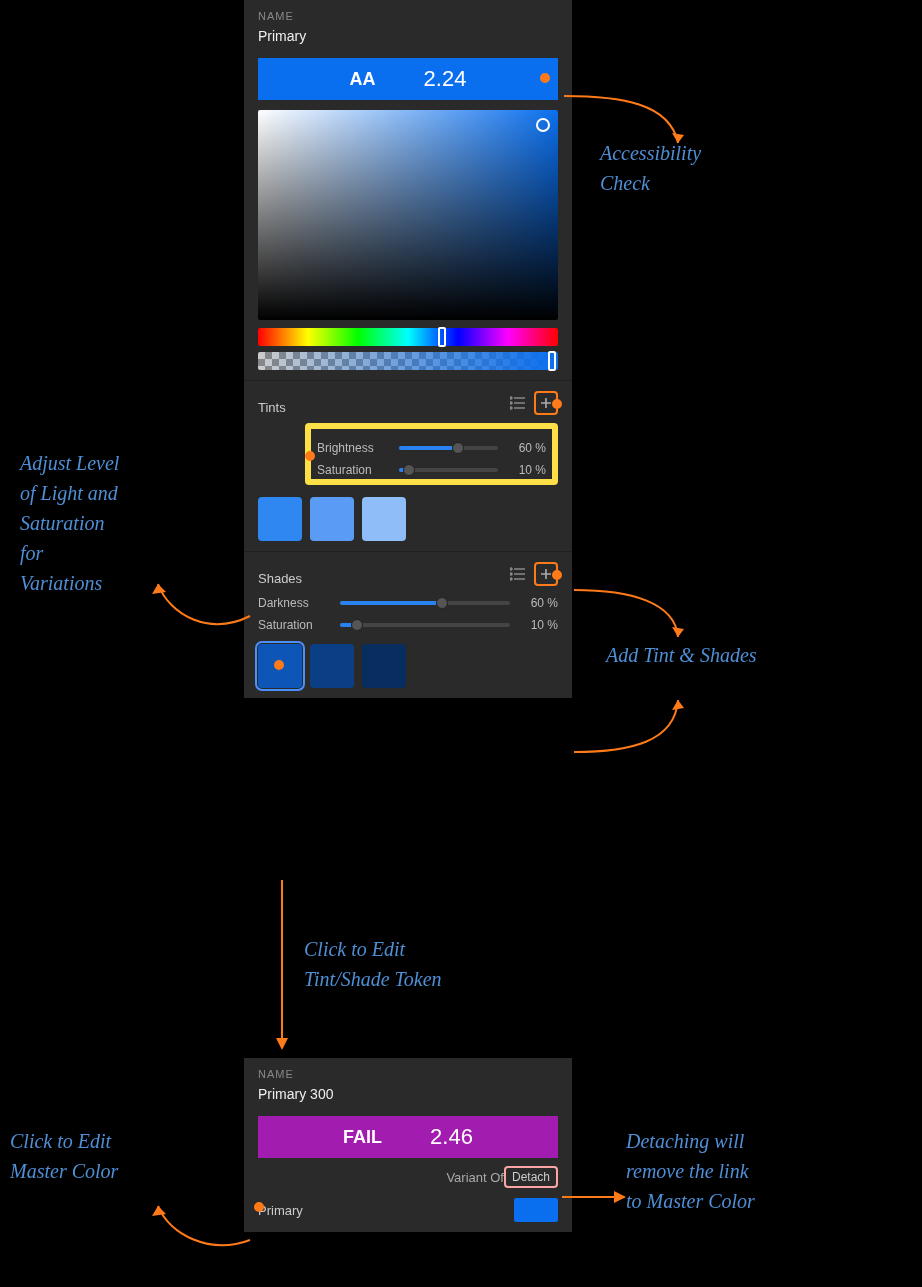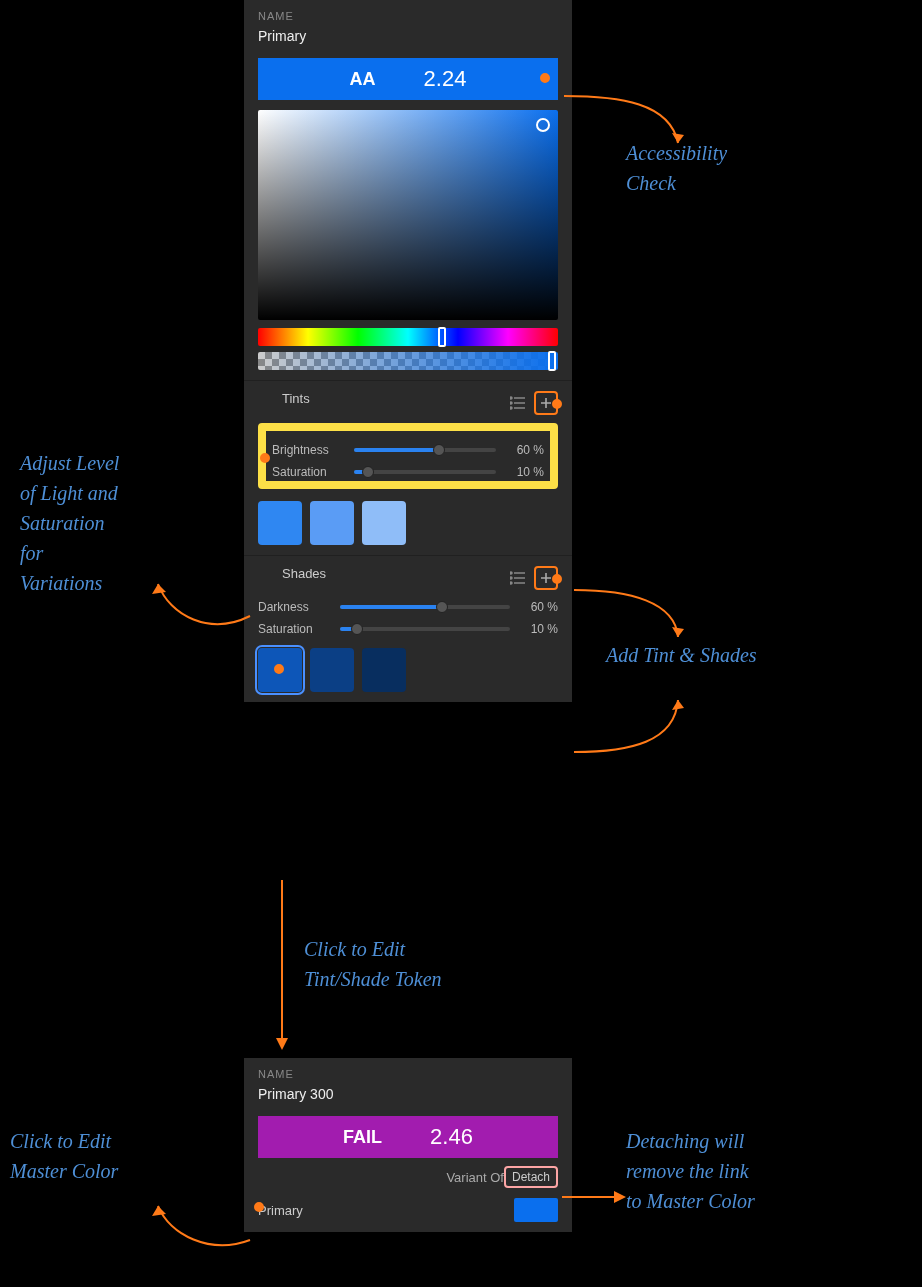--- a/index.html
+++ b/index.html
@@ -79,21 +79,21 @@
     position: absolute; top: -1px; right: 2px;
     width: 8px; height: 20px;
     border: 2px solid #fff; border-radius: 2px;
   }
 
   .val-grid { display: grid; grid-template-columns: 60px 1fr 1fr 1fr; gap: 6px; margin-top: 12px; align-items: center; }
   .val-label { color: #aaa; font-size: 12px; }
   .val-box { background: #383838; padding: 6px 8px; color: #ccc; font-size: 12px; border-radius: 2px; text-align: left; }
   .val-hex { grid-column: span 2; }
 
-  .sec-header { display: flex; align-items: flex-start; justify-content: space-between; margin-left: 24px; }
+  .sec-header { display: flex; align-items: flex-end; justify-content: space-between; }
   .sec-title { color: #ccc; font-size: 13px; }
   .sec-icons { display:flex; gap:8px; align-items:center; }
   .list-icon svg, .plus-btn svg { display:block; }
   .plus-btn {
     width: 24px; height: 24px;
     border: 2px solid #ff7a18;
     border-radius: 4px;
     display: flex; align-items: center; justify-content: center;
     color: #888;
     cursor: pointer;
@@ -106,23 +106,24 @@
     position: relative;
   }
   .slider-fill { position: absolute; left: 0; top: 0; bottom: 0; background: #2a82f0; border-radius: 2px; }
   .slider-thumb {
     position: absolute; top: 50%; transform: translate(-50%,-50%);
     width: 12px; height: 12px; border-radius: 50%;
     background: #555; border: 1px solid #222;
   }
   .slider-val { width: 40px; text-align: right; }
   .slider-box {
-    border: 8px solid #fde047;
+    border: 6px solid #fde047;
     border-radius: 4px;
     padding: 4px 6px 2px;
+    margin-left: 47px;
   }
   .swatch-row { display:flex; gap:8px; margin-top:12px; }
   .swatch { width:44px; height:44px; border-radius:4px; position:relative; }
   .swatch.sel { outline: 2px solid #4a90ff; outline-offset: 1px; }
 
   .annotation {
     position: absolute;
     font-family: "Comic Sans MS", "Bradley Hand", cursive;
     font-style: italic;
     color: #4e8fd6;
@@ -284,21 +285,21 @@
       <span class="detach-btn">Detach</span>
     </div>
     <div class="master-row">
       <span class="master-name">Primary</span>
       <span class="dot" style="left:-4px; top:4px;"></span>
       <span class="master-swatch"></span>
     </div>
   </div>
 </div>
 
-<div class="annotation" style="left:626px; top:138px;">Accessibility
+<div class="annotation" style="left:600px; top:138px;">Accessibility
 Check</div>
 <div class="annotation" style="left:20px; top:448px;">Adjust Level
 of Light and
 Saturation
 for
 Variations</div>
 <div class="annotation" style="left:606px; top:640px;">Add Tint &amp; Shades</div>
 <div class="annotation" style="left:304px; top:934px;">Click to Edit
 Tint/Shade Token</div>
 <div class="annotation" style="left:10px; top:1126px;">Click to Edit

